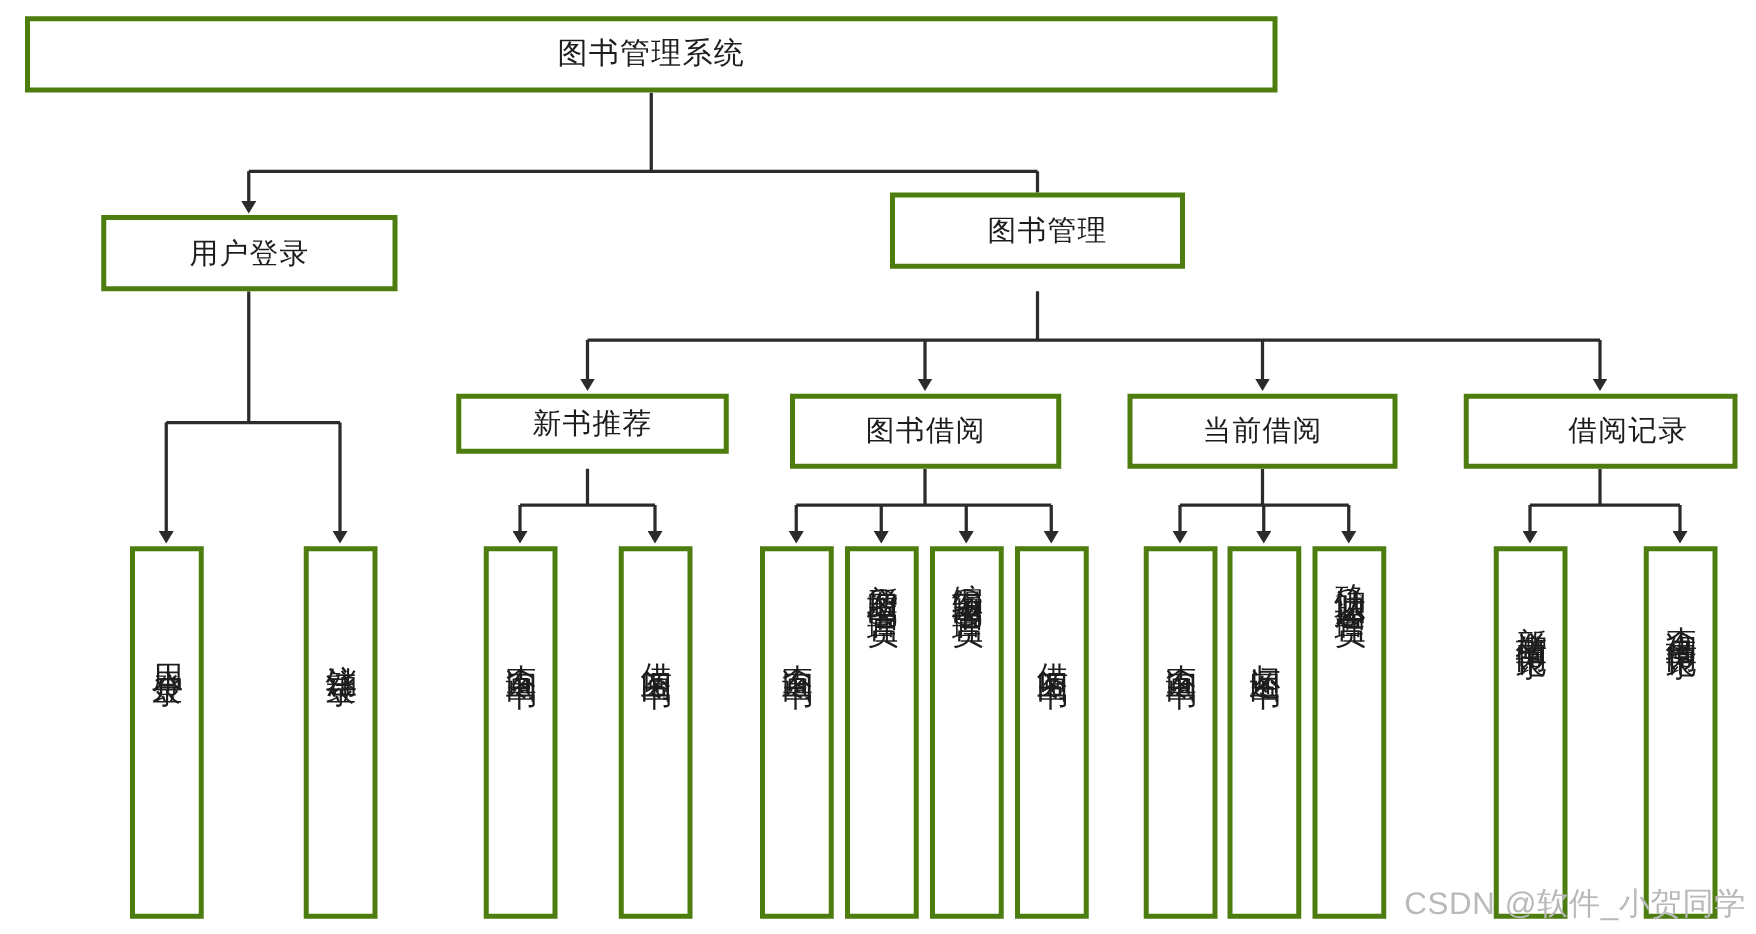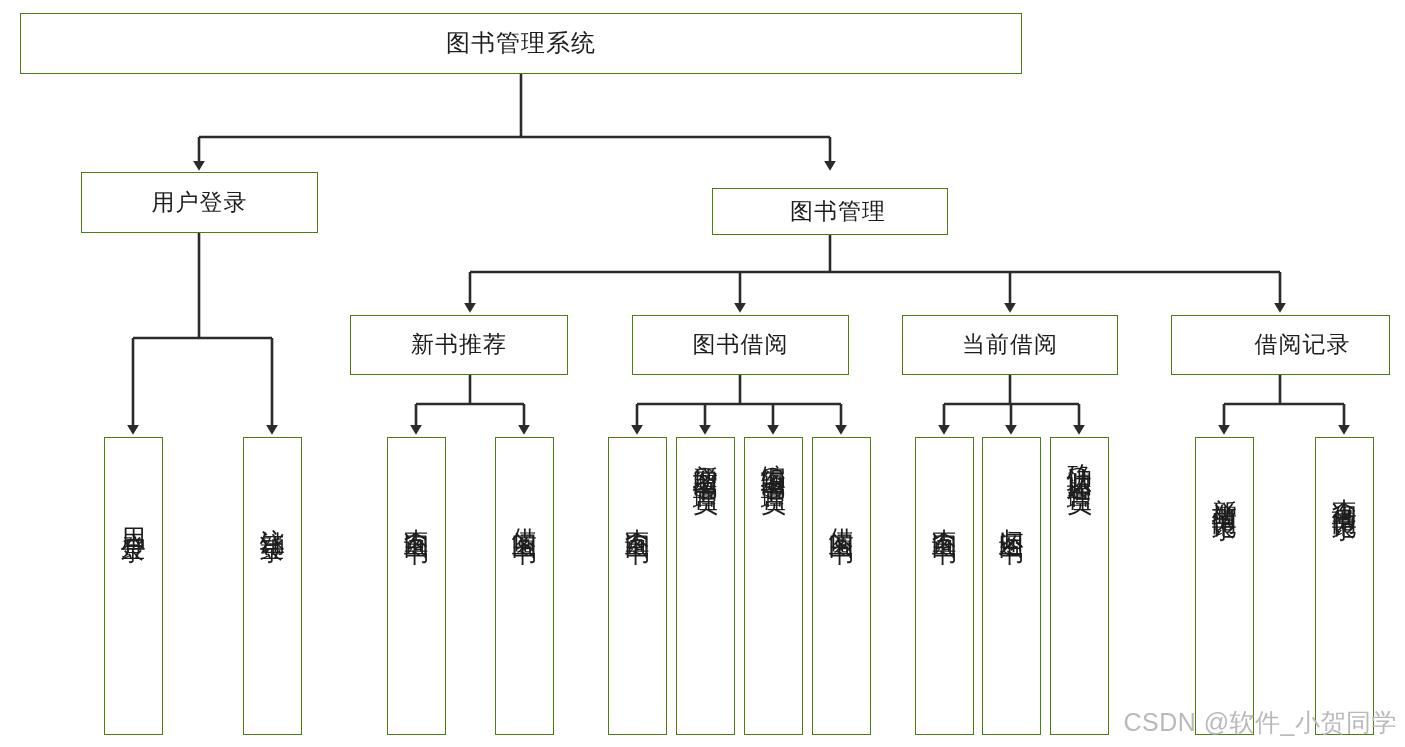--- a/index.html
+++ b/index.html
@@ -22,21 +22,21 @@
     left: 0;
     top: 0;
     width: 1405px;
     height: 747px;
     pointer-events: none;
   }
   .node {
     position: absolute;
     box-sizing: border-box;
     background: #ffffff;
-    border: 1px solid #4d7c0f;
+    border: 4px solid #4d7c0f;
     display: flex;
     align-items: center;
     justify-content: center;
     color: #1d1d1d;
   }
   .node .label {
     display: block;
     text-align: center;
     line-height: 1.18;
     white-space: nowrap;
@@ -129,25 +129,25 @@
   </svg>
 
   <div class="node horiz root" style="left:20px; top:13px; width:1002px; height:61px;">
     <span class="label">图书管理系统</span>
   </div>
 
   <div class="node horiz" style="left:81px; top:172px; width:237px; height:61px;">
     <span class="label">用户登录</span>
   </div>
 
-  <div class="node horiz" style="left:712px; top:188px; width:236px; height:47px;padding-left:16px;">
+  <div class="node horiz" style="left:712px; top:154px; width:236px; height:61px;padding-left:16px;">
     <span class="label">图书管理</span>
   </div>
 
-  <div class="node horiz" style="left:350px; top:315px; width:218px; height:60px;">
+  <div class="node horiz" style="left:365px; top:315px; width:218px; height:48px;">
     <span class="label">新书推荐</span>
   </div>
 
   <div class="node horiz" style="left:902px; top:315px; width:216px; height:60px;">
     <span class="label">当前借阅</span>
   </div>
 
   <div class="node horiz" style="left:632px; top:315px; width:217px; height:60px;">
     <span class="label">图书借阅</span>
   </div>

